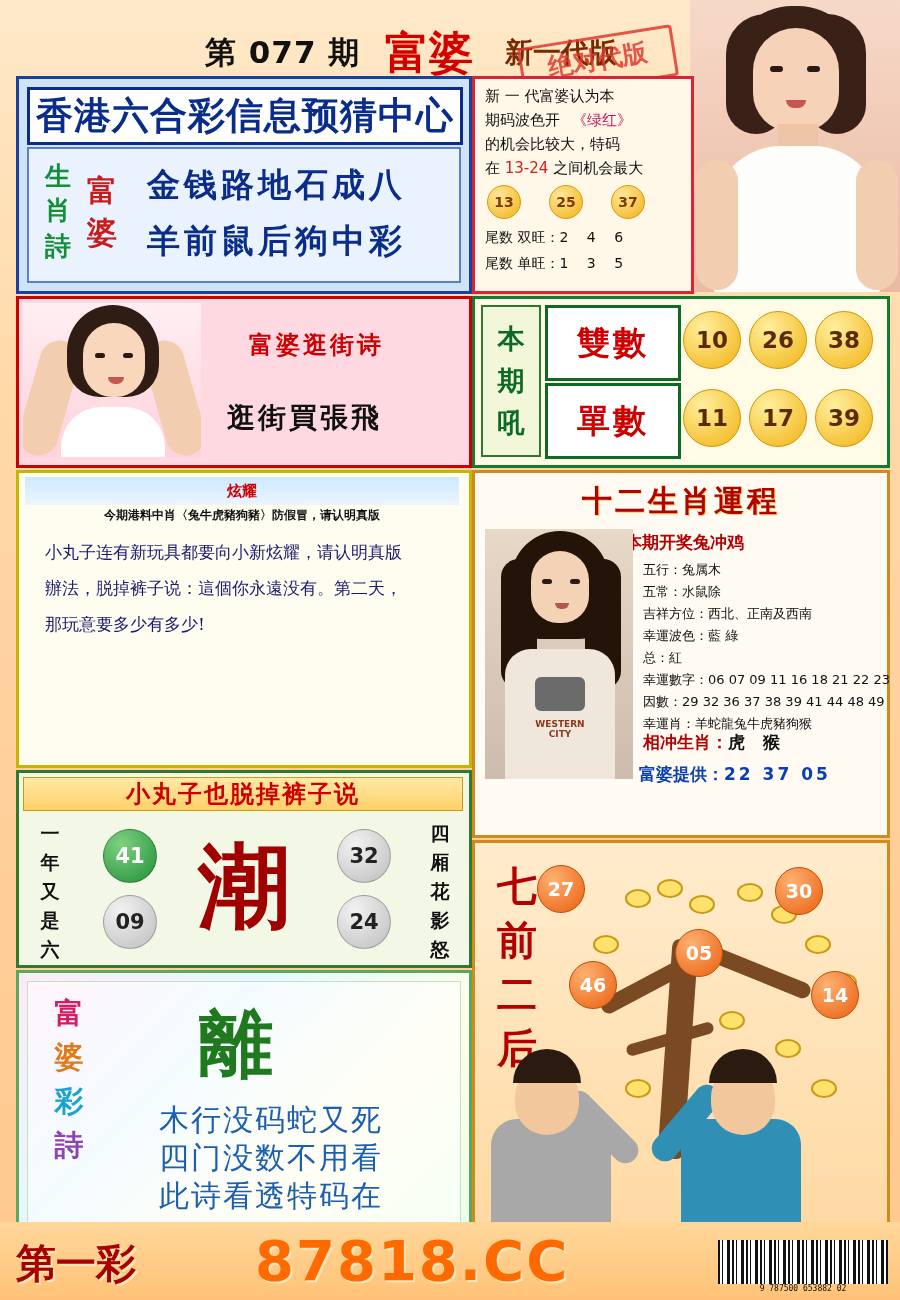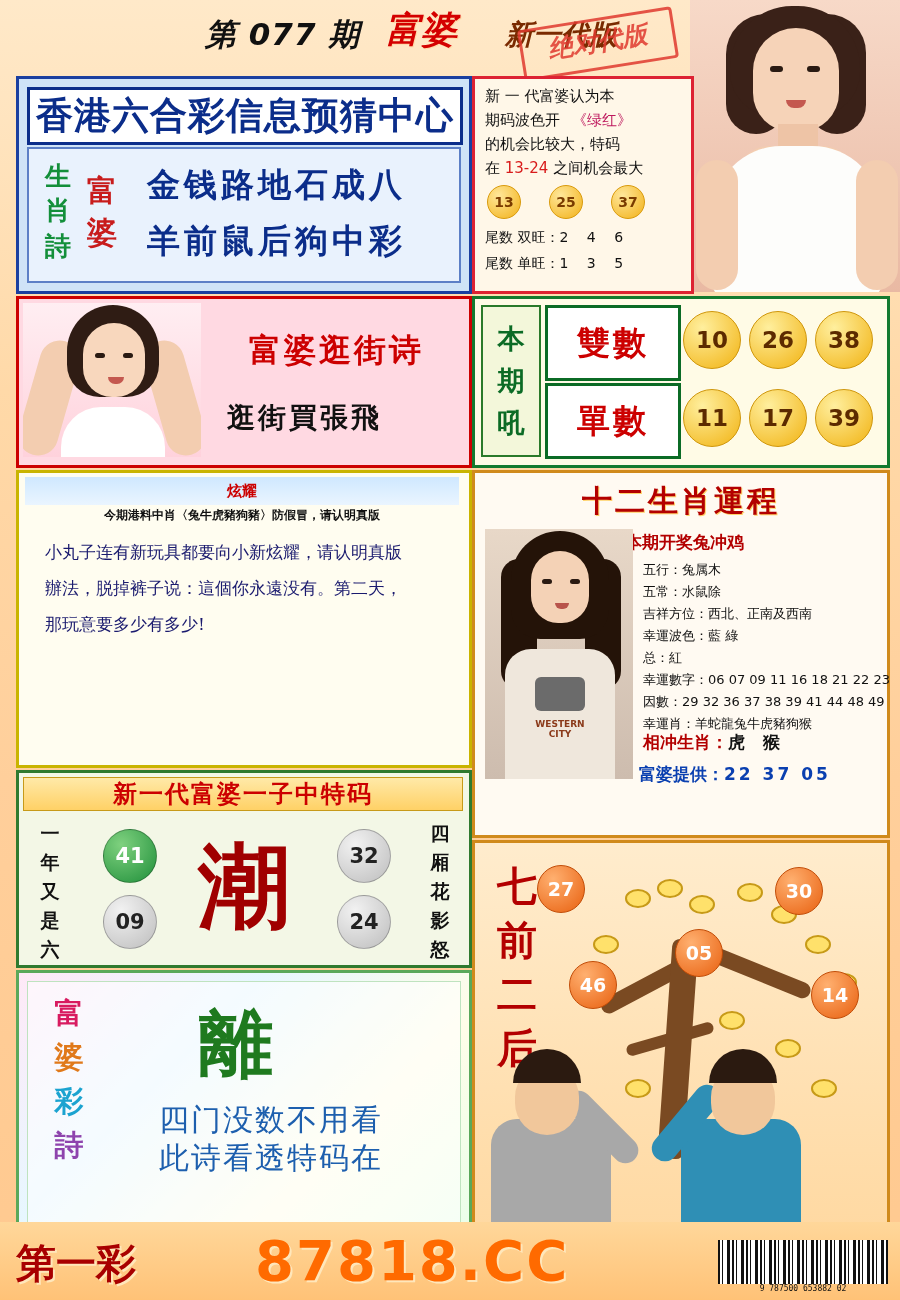--- a/index.html
+++ b/index.html
@@ -4,24 +4,24 @@
 <style>
   html,body{margin:0;padding:0;}
   body{
     width:900px;height:1300px;position:relative;overflow:hidden;
     font-family:"DejaVu Sans","Liberation Sans",sans-serif;
     background:linear-gradient(180deg,#ffe9c9 0%,#ffd9a8 30%,#ffcf9b 60%,#ffc98f 100%);
   }
   .page{position:absolute;inset:0;}
 
   
-  .header{position:absolute;left:0;top:0;width:715px;height:72px;font-style:italic;}
+  .header{position:absolute;left:0;top:18px;width:715px;height:72px;}
   .issue{position:absolute;left:205px;top:14px;font-size:31px;font-weight:bold;color:#111;letter-spacing:1px;
          font-family:"DejaVu Sans","Liberation Sans",sans-serif;}
-  .brand{position:absolute;left:385px;top:6px;font-size:36px;font-weight:bold;color:#d40000;
+  .brand{position:absolute;left:385px;top:6px;font-size:44px;font-weight:bold;color:#d40000;
          text-shadow:1px 1px 0 #ffd9a8;}
   .brand2{position:absolute;left:505px;top:16px;font-size:28px;font-weight:bold;color:#7a2a00;}
   .stamp{position:absolute;left:520px;top:18px;width:150px;height:46px;border:3px solid #e03a2f;
          transform:rotate(-9deg);color:#e03a2f;font-size:25px;font-weight:bold;text-align:center;
          line-height:42px;opacity:.85;border-radius:4px;}
 
   
   .model-top{position:absolute;left:690px;top:0;width:210px;height:292px;overflow:hidden;
     background:linear-gradient(180deg,#f7d9c8,#e9b9a3);}
   .model-top .hair{position:absolute;left:40px;top:6px;width:130px;height:110px;background:#3a2118;border-radius:62px 62px 44px 44px;}
@@ -79,21 +79,21 @@
   .boxC .photo{position:absolute;left:4px;top:4px;width:178px;height:154px;overflow:hidden;background:linear-gradient(180deg,#ffeef2,#ffd2dc);}
   .boxC .photo .hair{position:absolute;left:44px;top:2px;width:92px;height:92px;background:#2f1c14;border-radius:48px 48px 34px 34px;}
   .boxC .photo .face{position:absolute;left:60px;top:20px;width:62px;height:74px;background:#f8d7bd;border-radius:32px 32px 30px 30px;}
   .boxC .photo .eye{position:absolute;width:10px;height:5px;background:#2a1a12;border-radius:6px;}
   .boxC .photo .eye.l{left:72px;top:50px;}
   .boxC .photo .eye.r{left:100px;top:50px;}
   .boxC .photo .mouth{position:absolute;left:85px;top:74px;width:16px;height:7px;background:#c4584f;border-radius:0 0 10px 10px;}
   .boxC .photo .body{position:absolute;left:38px;top:104px;width:104px;height:52px;background:#fff;border-radius:40px 40px 0 0;}
   .boxC .photo .armL{position:absolute;left:6px;top:36px;width:40px;height:118px;background:#f3cdb0;border-radius:22px;transform:rotate(16deg);}
   .boxC .photo .armR{position:absolute;left:132px;top:36px;width:40px;height:118px;background:#f3cdb0;border-radius:22px;transform:rotate(-16deg);}
-  .boxC .t1{position:absolute;left:230px;top:30px;font-size:32px;font-weight:bold;color:#c00;letter-spacing:3px;}
+  .boxC .t1{position:absolute;left:230px;top:30px;font-size:24px;font-weight:bold;color:#c00;letter-spacing:3px;}
   .boxC .t2{position:absolute;left:208px;top:100px;font-size:28px;font-weight:bold;color:#111;letter-spacing:3px;}
 
   
   .boxD{position:absolute;left:472px;top:296px;width:412px;height:166px;background:#fffbe6;border:3px solid #137a2f;}
   .boxD .lab{position:absolute;left:6px;top:6px;width:56px;height:148px;background:#f3f7da;border:2px solid #2a7a2a;
              display:flex;flex-direction:column;align-items:center;justify-content:center;}
   .boxD .lab span{font-size:27px;font-weight:bold;color:#0b6b25;line-height:42px;}
   .boxD .r{position:absolute;left:70px;width:130px;height:70px;background:#fff;border:3px solid #0b6b25;
            display:flex;align-items:center;justify-content:center;}
   .boxD .r span{font-size:33px;font-weight:bold;color:#cc0000;letter-spacing:3px;}
@@ -356,41 +356,42 @@
     <div class="clash">
       <span>相冲生肖：</span><span class="v">虎 猴</span>
     </div>
     <div class="prov">
       <span>富婆提供：</span><span class="v">22 37 05</span>
     </div>
   </div>
 
   <div class="boxG">
     <div class="hd">
-      <span>新一代富婆一子中特码</span>
+      <span>小丸子也脱掉裤子说</span>
     </div>
     <div class="vleft">一年又是六月伴</div>
     <div class="vright">四厢花影怒于潮</div>
     <div class="big">潮</div>
     <div class="ball-g green g1">41</div>
     <div class="ball-g gray g2">32</div>
     <div class="ball-g gray g3">09</div>
     <div class="ball-g gray g4">24</div>
   </div>
 
   <div class="boxH">
     <div class="inner"></div>
     <div class="vtitle">
       <span>富</span>
       <span>婆</span>
       <span>彩</span>
       <span>詩</span>
     </div>
     <div class="big">離</div>
     <div class="lines">
+      <div>木行没码蛇又死</div>
       <div>四门没数不用看</div>
       <div>此诗看透特码在</div>
     </div>
   </div>
 
   <div class="boxI">
     <div class="sky"></div>
     <div class="vtxt">
       <span>七</span>
       <span>前</span>

